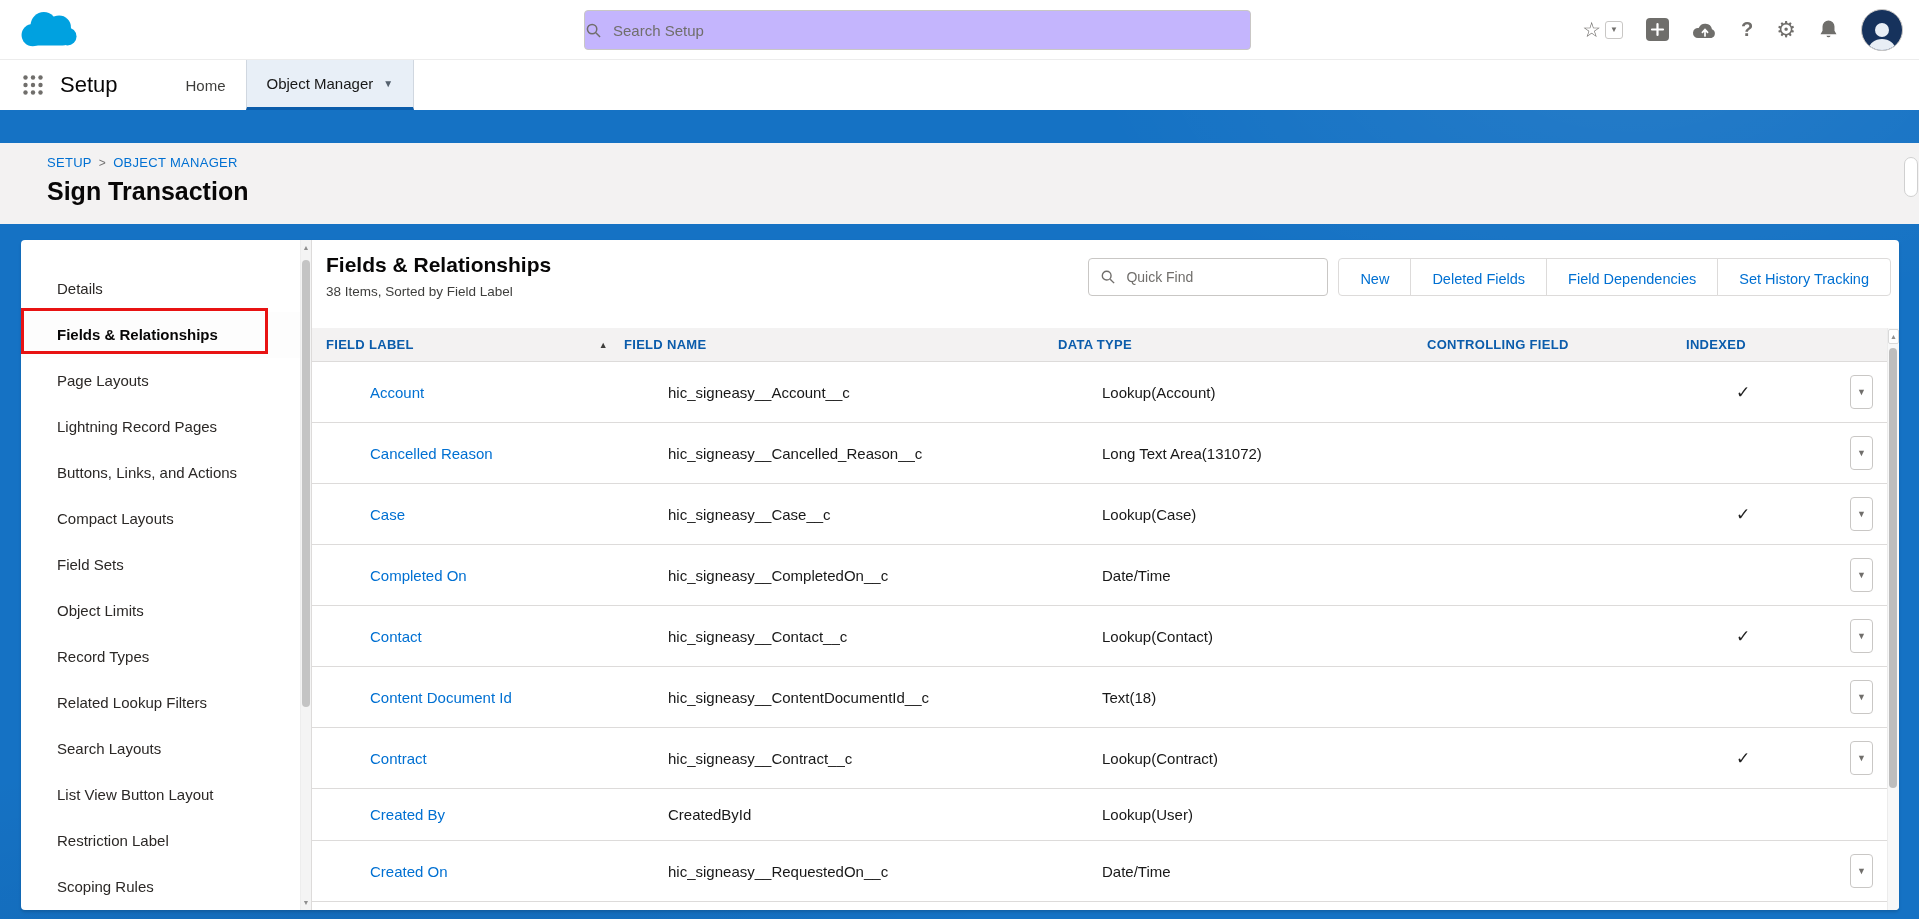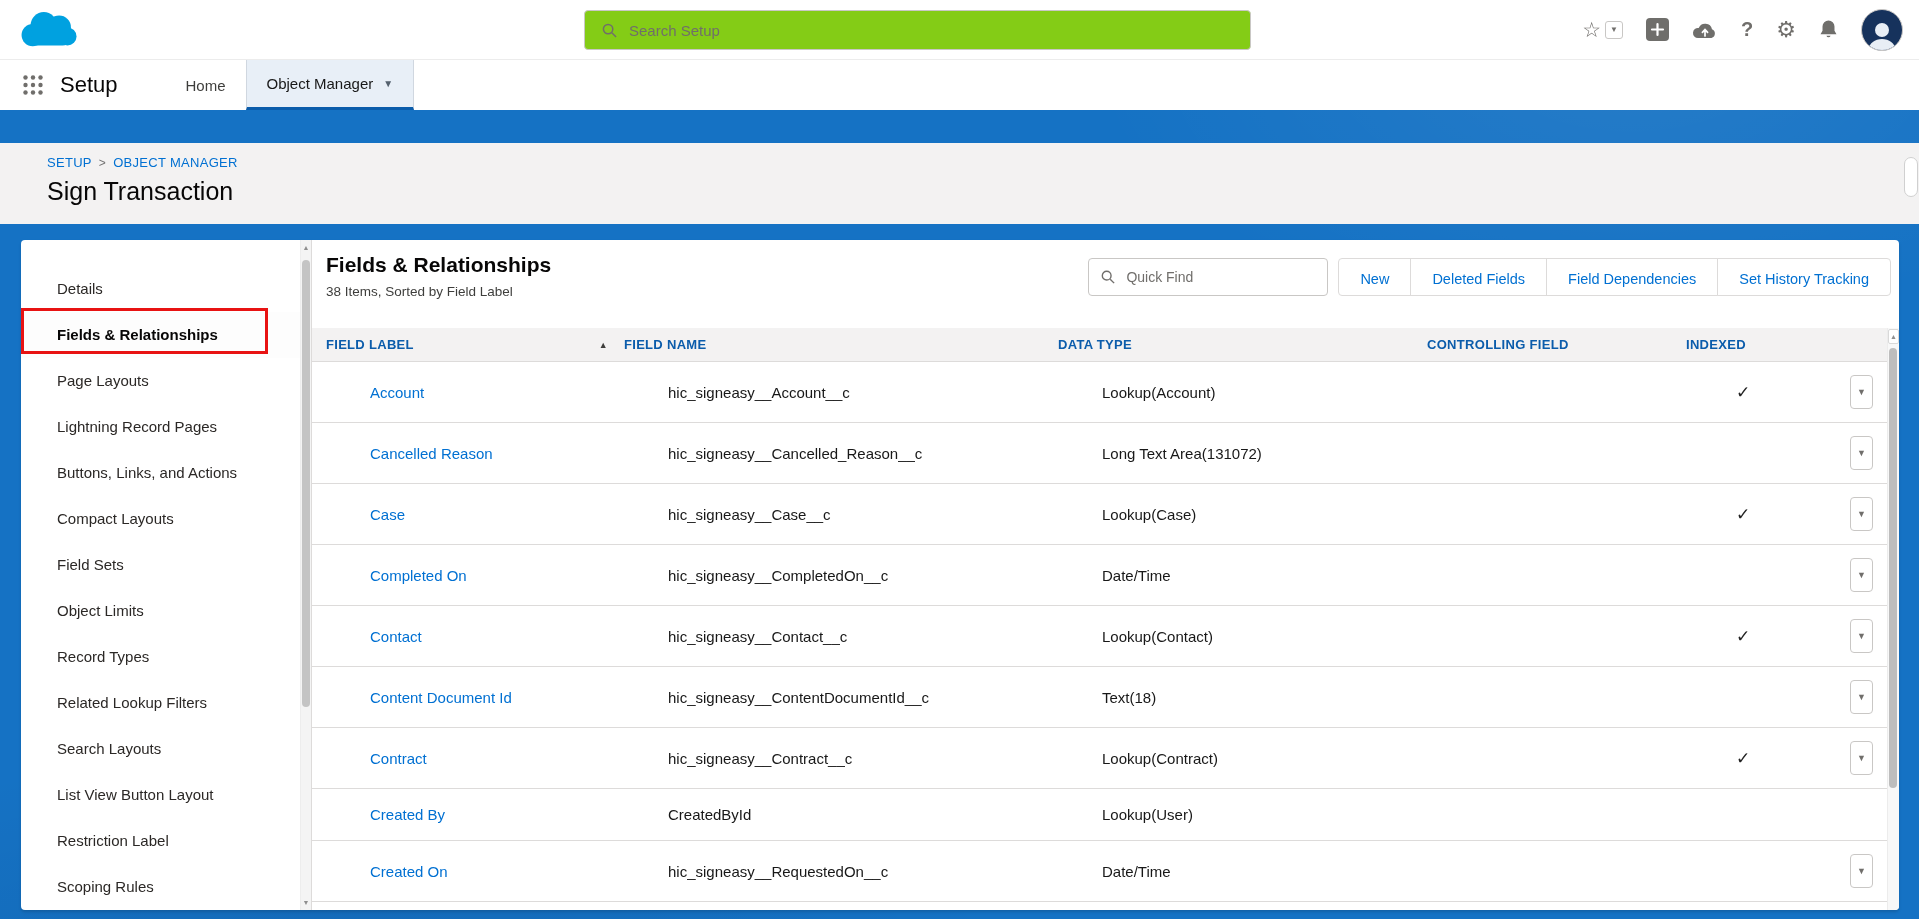--- a/index.html
+++ b/index.html
@@ -10,21 +10,21 @@
   }
   
   .global-header{
     height:60px;display:flex;align-items:center;padding:0 16px;
     border-bottom:1px solid #ececec;position:relative;background:#fff;box-sizing:border-box;
   }
   .logo-wrap{width:86px;display:flex;align-items:center;}
   .global-search{
     position:absolute;left:584px;top:10px;width:667px;height:40px;box-sizing:border-box;
     border:1px solid #c9c7c5;border-radius:4px;display:flex;align-items:center;gap:10px;
-    padding-left:17px;background:#84cc16;
+    padding-left:1px;background:#c4b5fd;
   }
   .global-search input{
     border:none;outline:none;font-size:15px;flex:1;color:#181818;background:transparent;
     font-family:"Liberation Sans",sans-serif;
   }
   .global-search input::placeholder{color:#706e6b;}
   .header-icons{margin-left:auto;display:flex;align-items:center;gap:23px;}
   .hicon{color:#706e6b;display:flex;align-items:center;cursor:pointer;background:none;border:none;padding:0;font-family:"Liberation Sans",sans-serif;}
   .fav-group{display:flex;align-items:center;gap:4px;}
   .star-glyph{font-size:21px;line-height:1;color:#706e6b;}
@@ -55,21 +55,21 @@
     background:
       radial-gradient(1200px 500px at 18% 115%, rgba(0,0,30,.10), transparent 60%),
       radial-gradient(900px 420px at 85% -5%, rgba(255,255,255,.07), transparent 60%),
       var(--setup_background_blue,#1572c4);
   }
   
   .page-banner{position:absolute;top:33px;left:0;right:0;height:81px;background:#f3f2f2;box-sizing:border-box;padding:12px 0 0 47px;}
   .breadcrumb{font-size:13px;letter-spacing:.3px;display:flex;gap:7px;align-items:center;}
   .breadcrumb .crumb{color:var(--link_blue,#0070d2);text-decoration:none;cursor:pointer;font-weight:400;}
   .breadcrumb .sep{color:#747474;font-size:12px;}
-  .page-title{font-size:25px;font-weight:400;color:#080707;margin-top:7px;}
+  .page-title{font-size:25px;font-weight:700;color:#080707;margin-top:7px;}
   .page-scroll-thumb{position:absolute;right:1px;top:47px;width:14px;height:40px;background:#fff;border:1px solid #d0d0d0;border-radius:7px;box-sizing:border-box;}
   
   .main-container{
     position:absolute;left:21px;right:20px;top:130px;bottom:9px;background:#fff;
     border-radius:4px;display:flex;overflow:hidden;box-shadow:0 2px 3px rgba(0,0,0,.15);
   }
   
   .obj-sidebar{width:291px;border-right:1px solid var(--border_gray,#dddbda);position:relative;box-sizing:border-box;padding-top:26px;flex:none;}
   .sb-item{height:46px;line-height:46px;padding-left:36px;font-size:15px;color:#2b2826;cursor:pointer;white-space:nowrap;}
   .sb-item.active{font-weight:700;color:#080707;background:#fdfdfd;}

